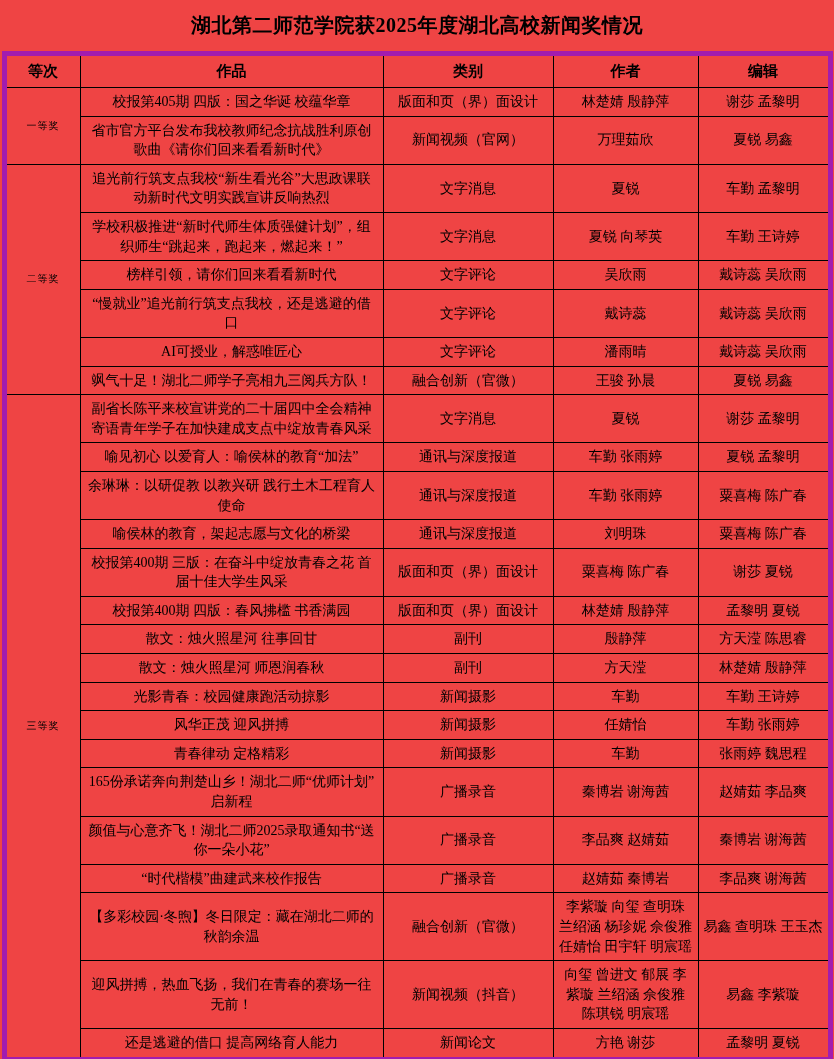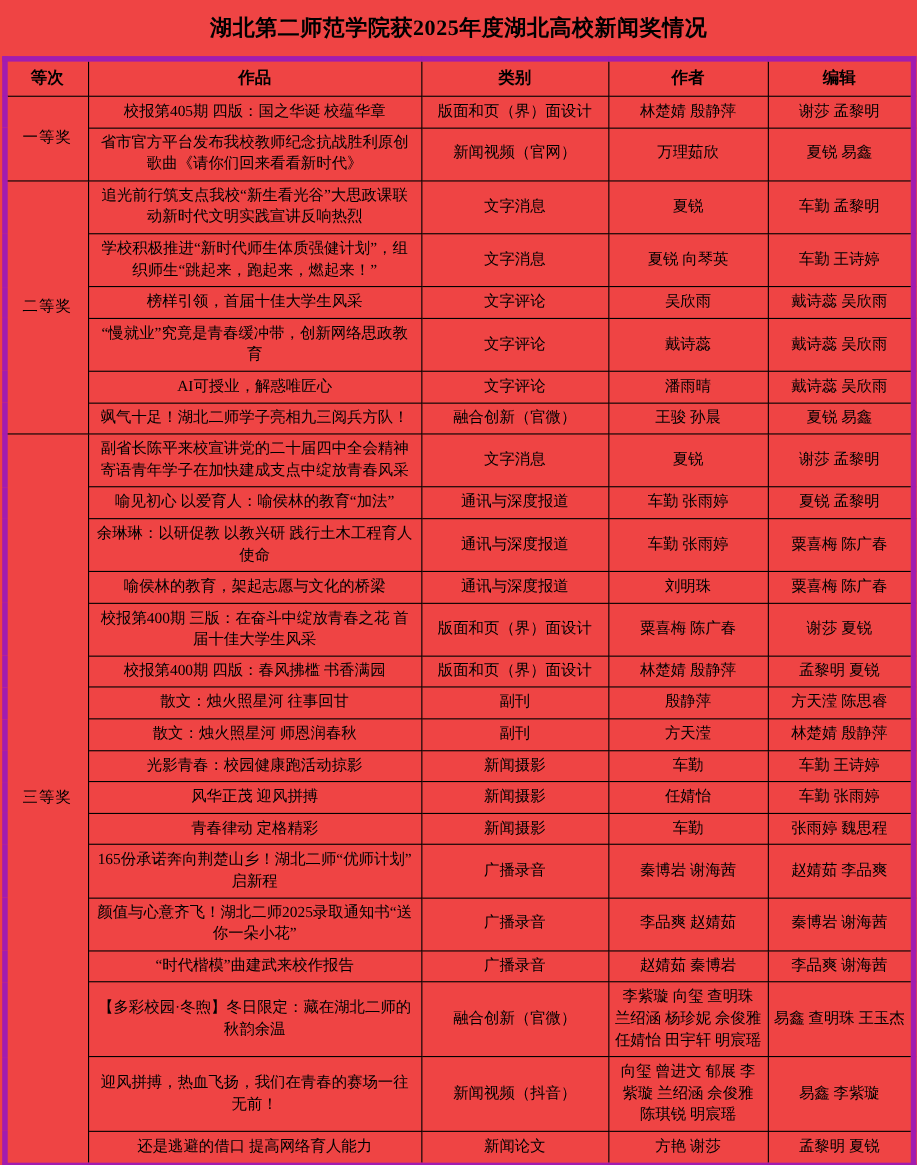--- a/index.html
+++ b/index.html
@@ -43,21 +43,21 @@
     line-height: 1.4;
     word-break: break-all;
   }
   th {
     font-size: 15px;
     font-weight: bold;
     height: 27px;
     padding: 2px 4px;
   }
   td.rank-cell {
-    font-size: 14px;
+    font-size: 10px;
     letter-spacing: 1px;
     margin-left: 12px;
   }
 </style>
 </head>
 <body>
 
 <div class="page">
 
   <h1 class="doc-title">湖北第二师范学院获2025年度湖北高校新闻奖情况</h1>
@@ -101,27 +101,27 @@
           <td>夏锐</td>
           <td>车勤 孟黎明</td>
         </tr>
         <tr>
           <td>学校积极推进“新时代师生体质强健计划”，组织师生“跳起来，跑起来，燃起来！”</td>
           <td>文字消息</td>
           <td>夏锐 向琴英</td>
           <td>车勤 王诗婷</td>
         </tr>
         <tr>
-          <td>榜样引领，首届十佳大学生风采</td>
+          <td>榜样引领，请你们回来看看新时代</td>
           <td>文字评论</td>
           <td>吴欣雨</td>
           <td>戴诗蕊 吴欣雨</td>
         </tr>
         <tr>
-          <td>“慢就业”究竟是青春缓冲带，创新网络思政教育</td>
+          <td>“慢就业”追光前行筑支点我校，还是逃避的借口</td>
           <td>文字评论</td>
           <td>戴诗蕊</td>
           <td>戴诗蕊 吴欣雨</td>
         </tr>
         <tr>
           <td>AI可授业，解惑唯匠心</td>
           <td>文字评论</td>
           <td>潘雨晴</td>
           <td>戴诗蕊 吴欣雨</td>
         </tr>

